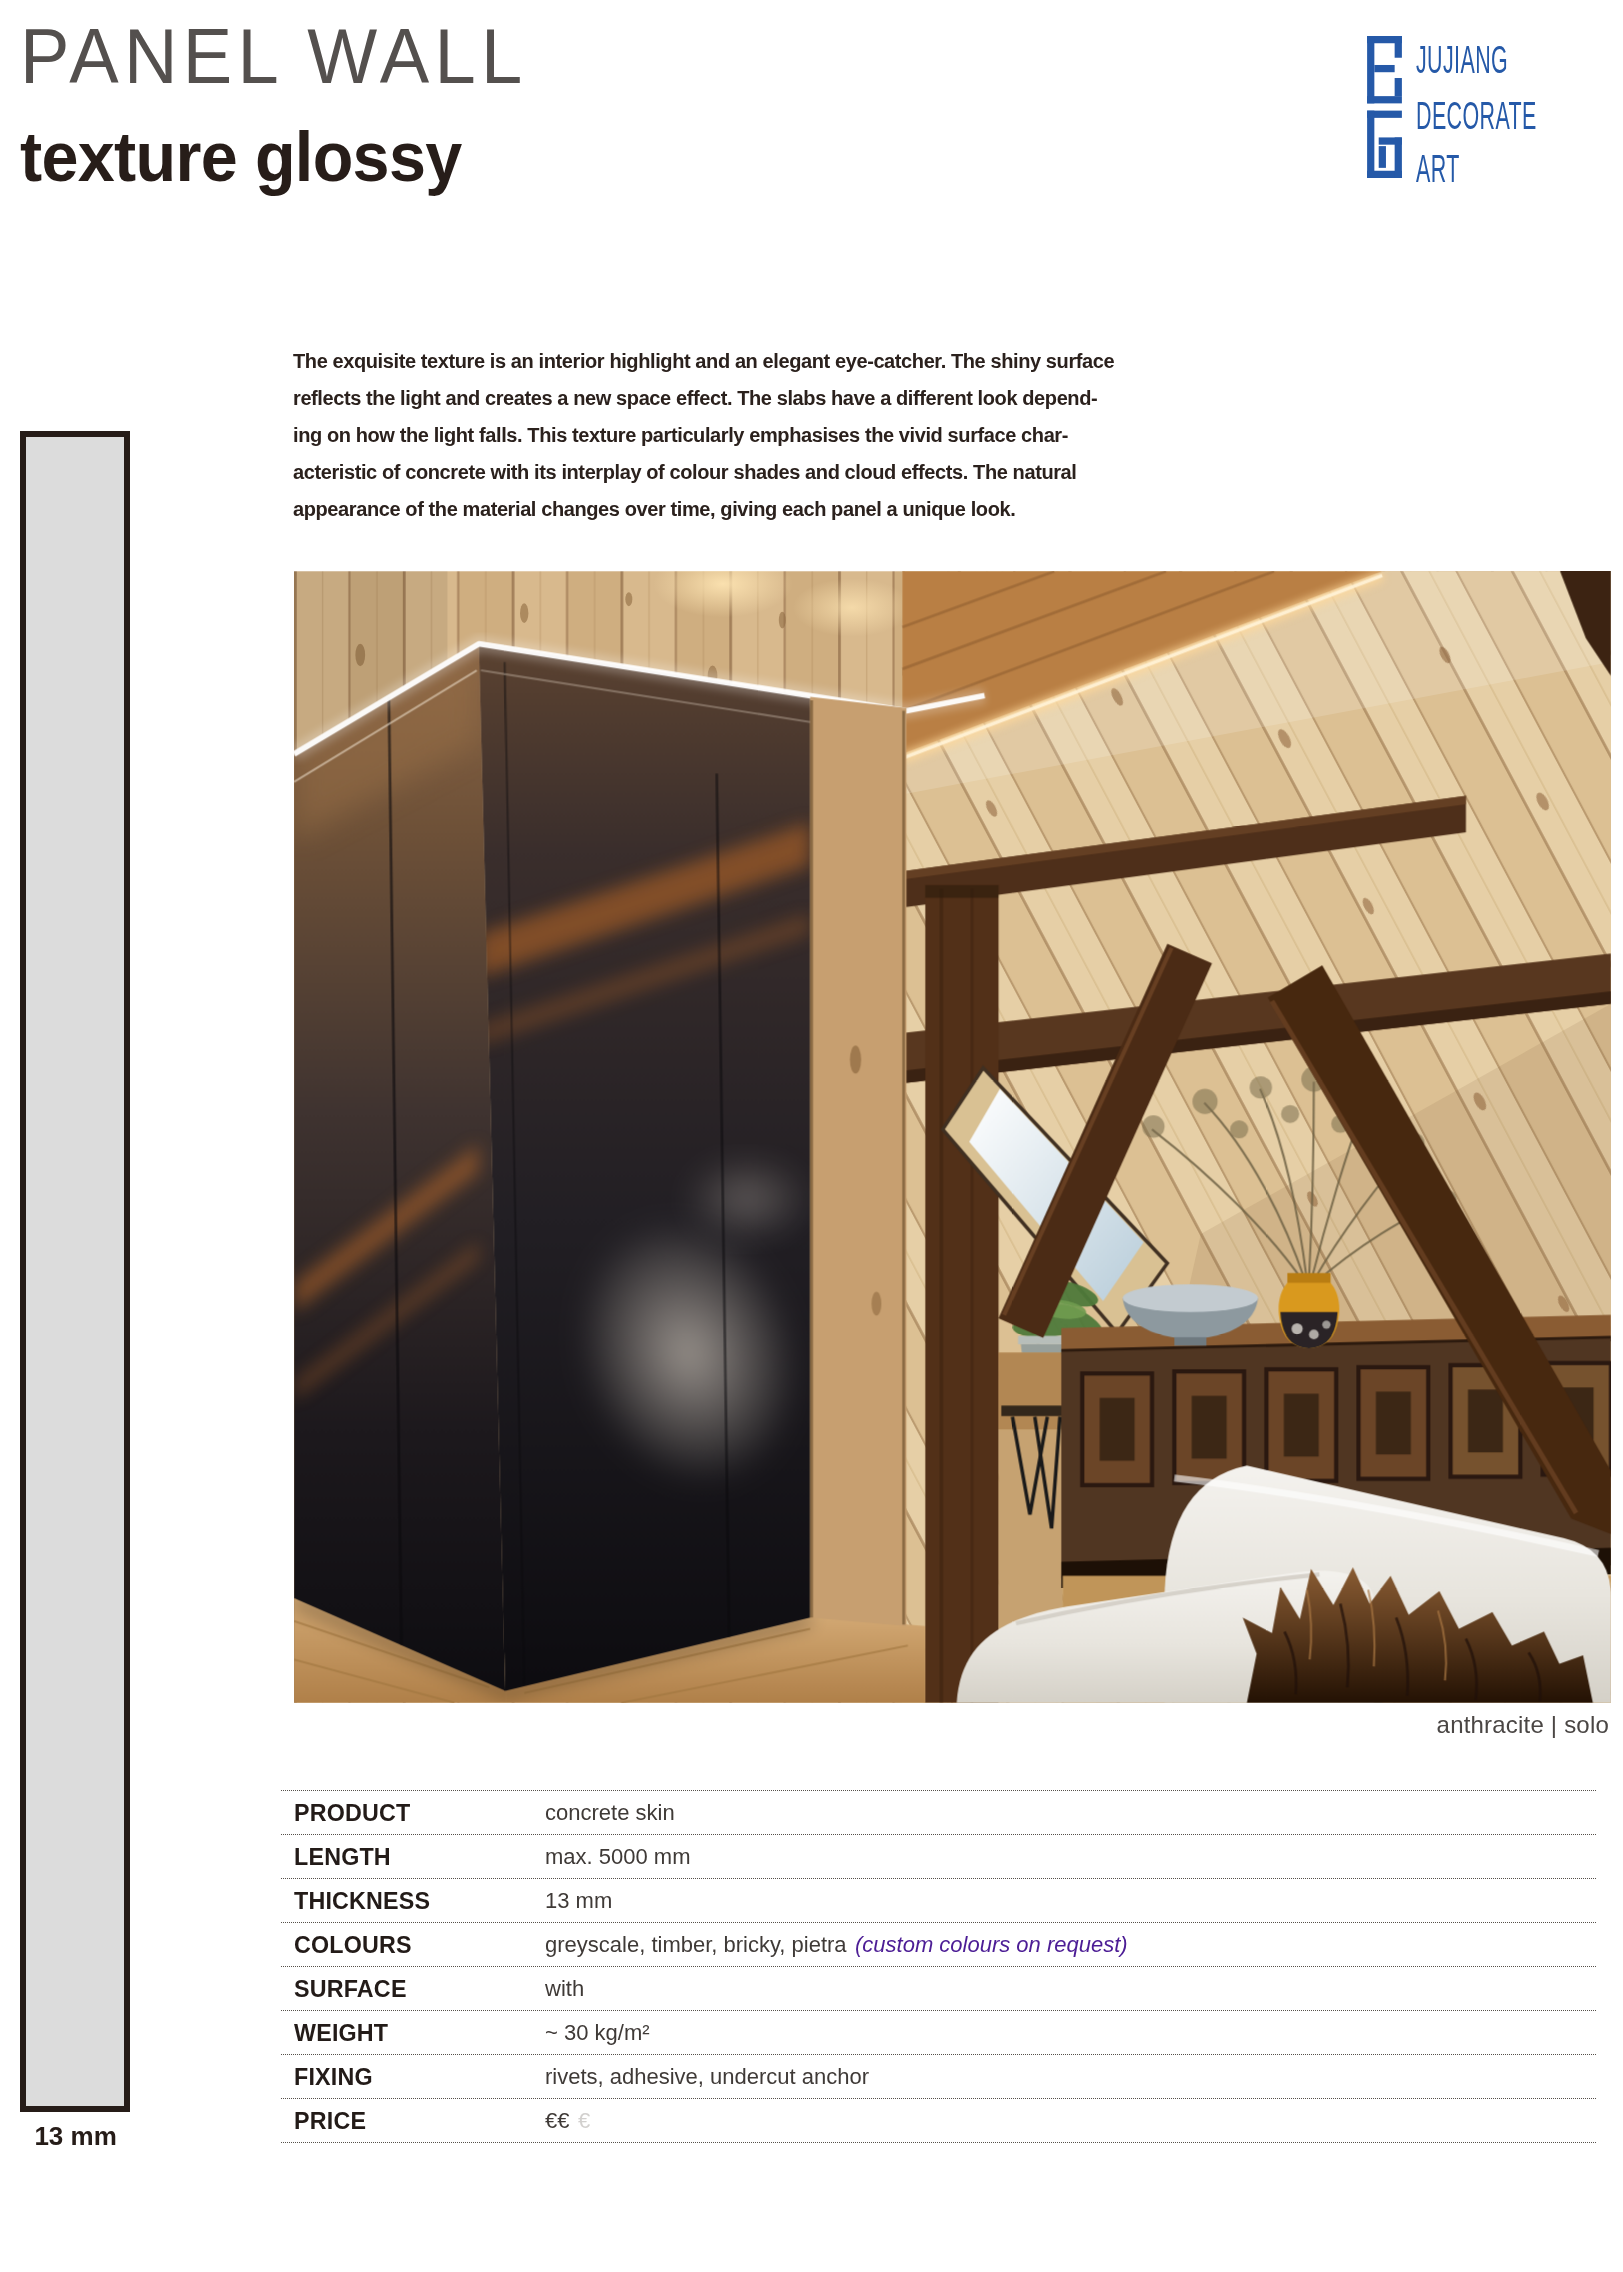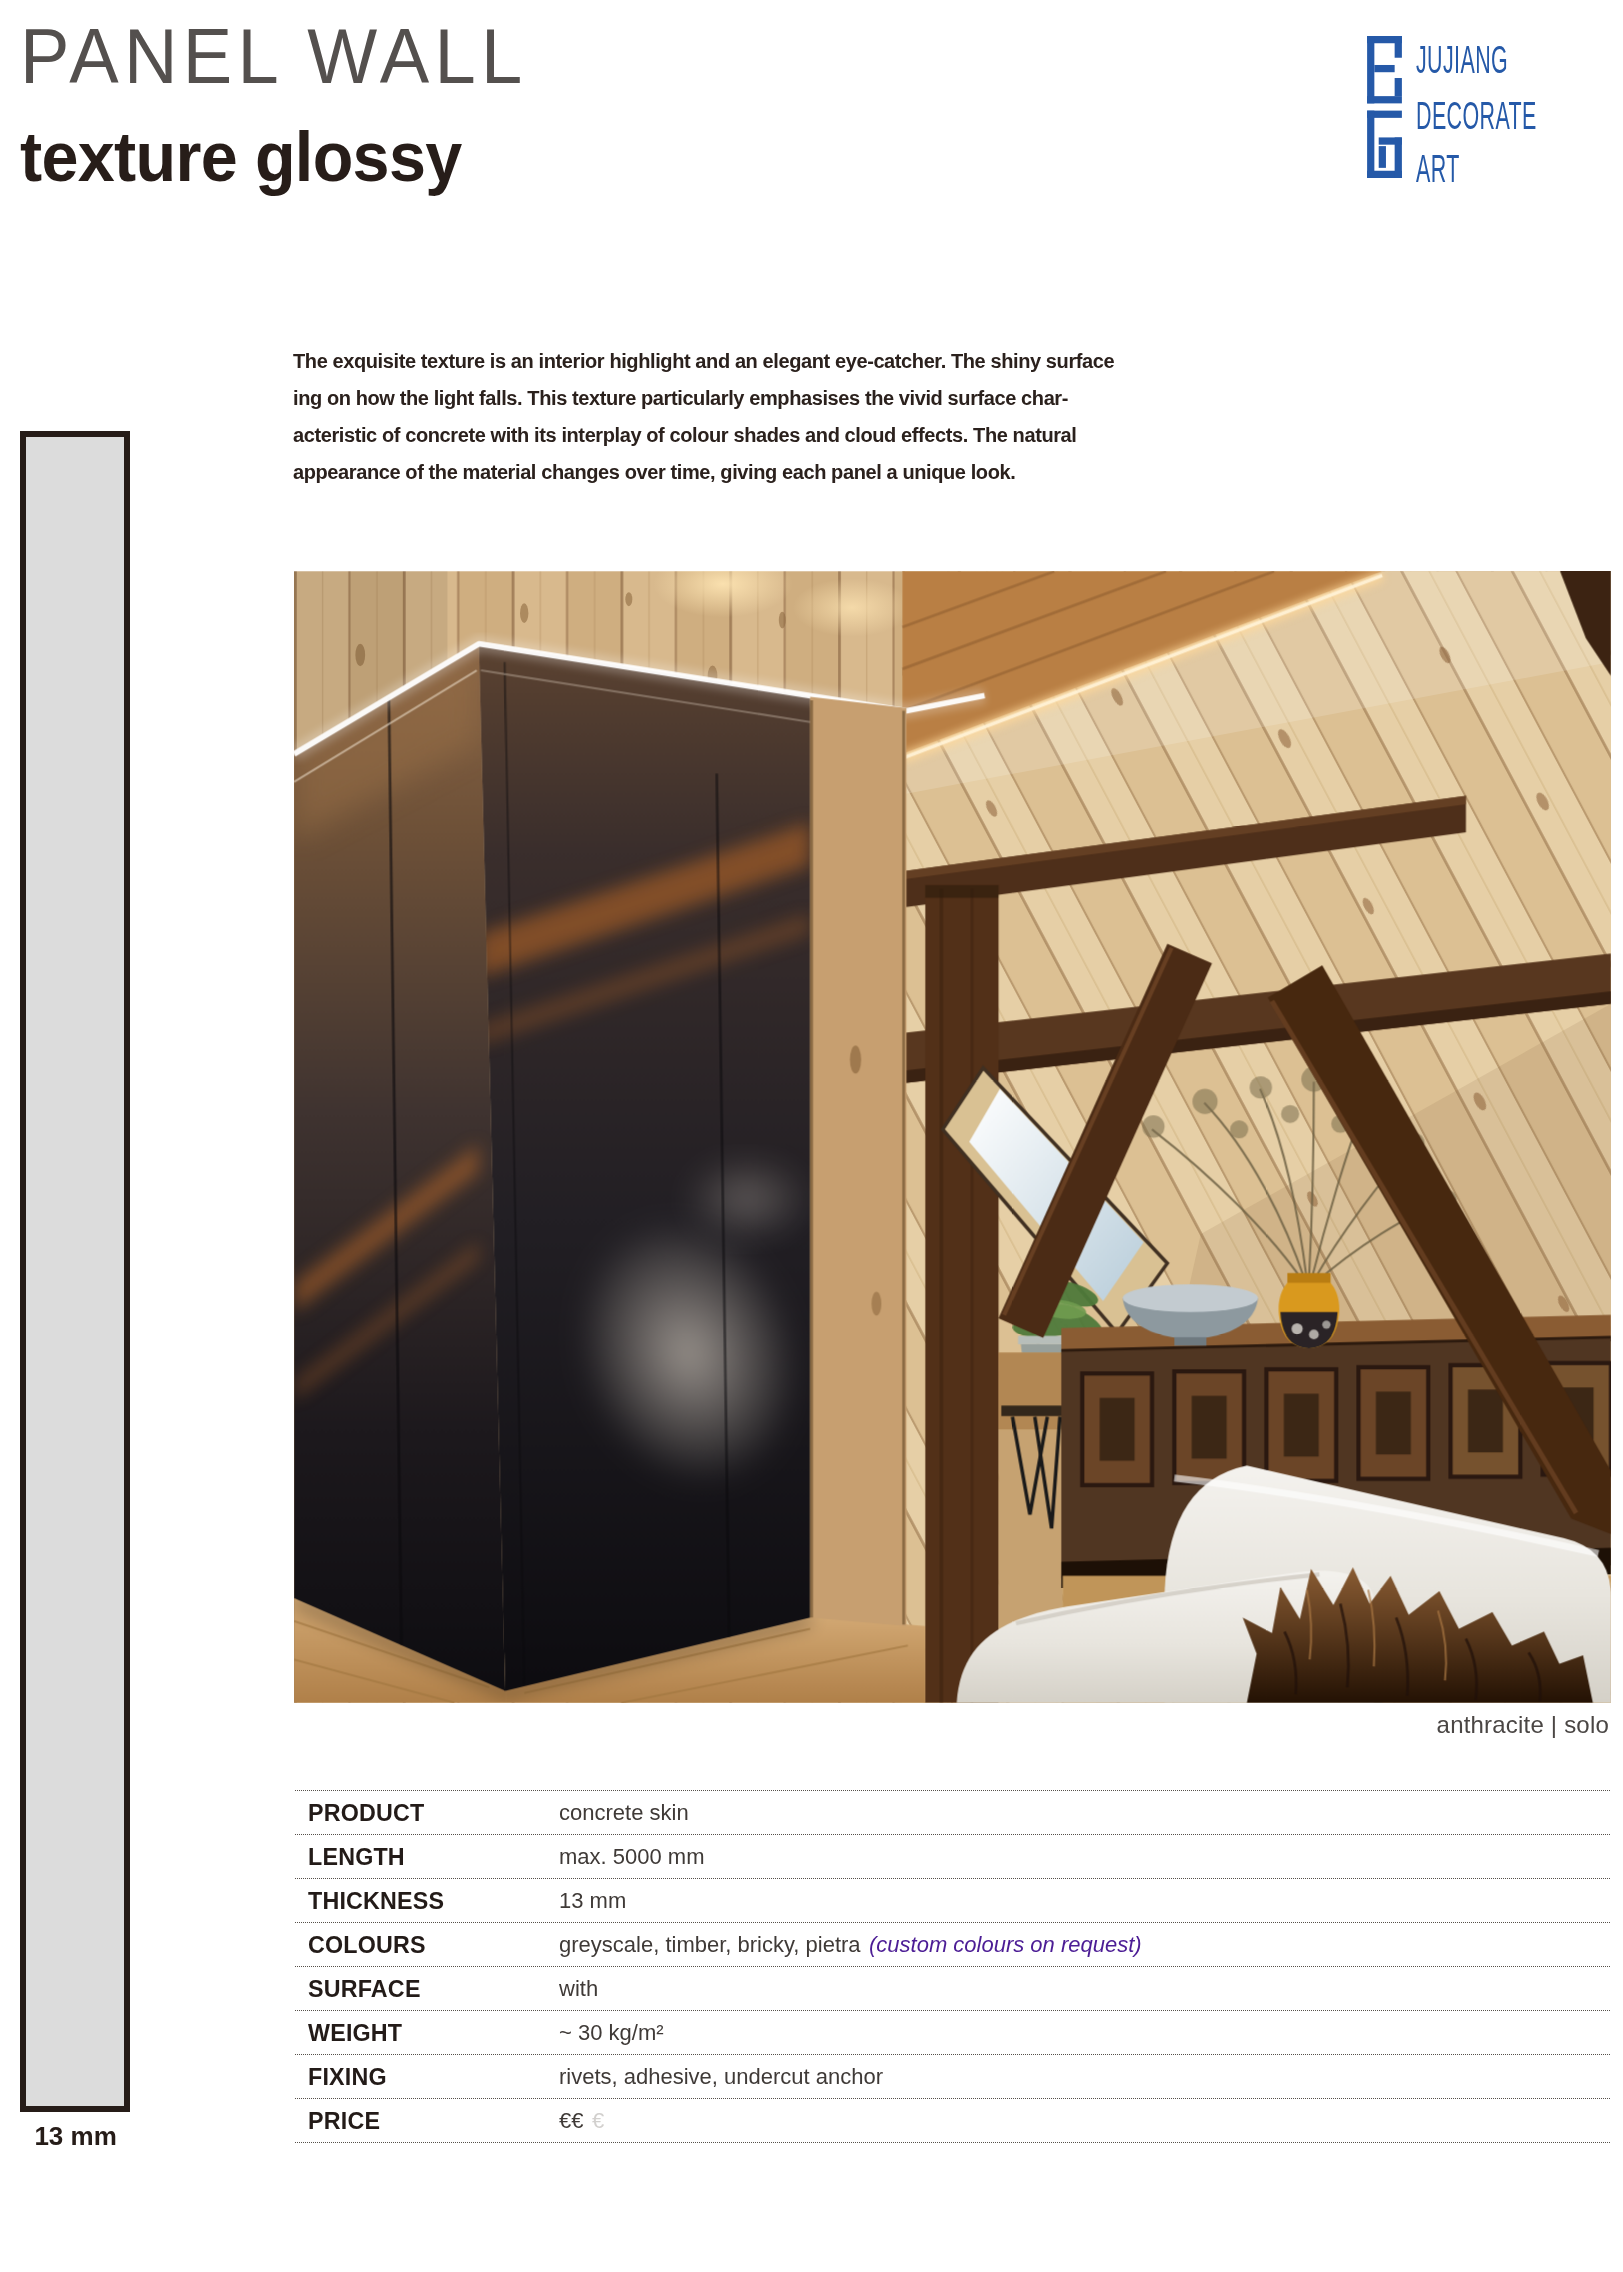--- a/index.html
+++ b/index.html
@@ -41,21 +41,21 @@
     font-size:20px;font-weight:700;line-height:37px;letter-spacing:-0.4px;
     color:#2b211d;white-space:nowrap;
   }
   
   .photo{left:294px;top:571px;width:1317px;height:1132px;overflow:hidden;}
   .photo-caption{
     left:1121px;top:1711px;width:488px;text-align:right;
     font-size:24px;color:#4a4644;letter-spacing:0.2px;
   }
   
-  .spec-table{left:295px;top:1790px;width:1315px;}
+  .spec-table{left:281px;top:1790px;width:1315px;}
   .spec-row{
     position:relative;height:43px;border-top:1.4px dotted #56504a;
     display:flex;align-items:center;
   }
   .spec-row:last-child{border-bottom:1.4px dotted #56504a;}
   .spec-label{
     margin-left:12.6px;font-size:24px;font-weight:700;letter-spacing:0.2px;color:#231b18;
     transform:scaleX(.97);transform-origin:left center;white-space:nowrap;
   }
   .spec-value{
@@ -92,20 +92,21 @@
   <div class="logo-line l1">JUJIANG</div>
   <div class="logo-line l2">DECORATE</div>
   <div class="logo-line l3">ART</div>
 </div>
 
 <div class="abs thickness-bar"></div>
 <div class="abs thickness-label">13 mm</div>
 
 <div class="abs intro">
   <div>The exquisite texture is an interior highlight and an elegant eye-catcher. The shiny surface</div>
+  <div>reflects the light and creates a new space effect. The slabs have a different look depend-</div>
   <div>ing on how the light falls. This texture particularly emphasises the vivid surface char-</div>
   <div>acteristic of concrete with its interplay of colour shades and cloud effects. The natural</div>
   <div>appearance of the material changes over time, giving each panel a unique look.</div>
 </div>
 
 <div class="abs photo">
 <svg width="1317" height="1132" viewBox="0 0 1888 1622">
   <defs>
     <pattern id="pV" width="156" height="600" patternUnits="userSpaceOnUse">
       <rect width="156" height="600" fill="#d8b98d"></rect>

